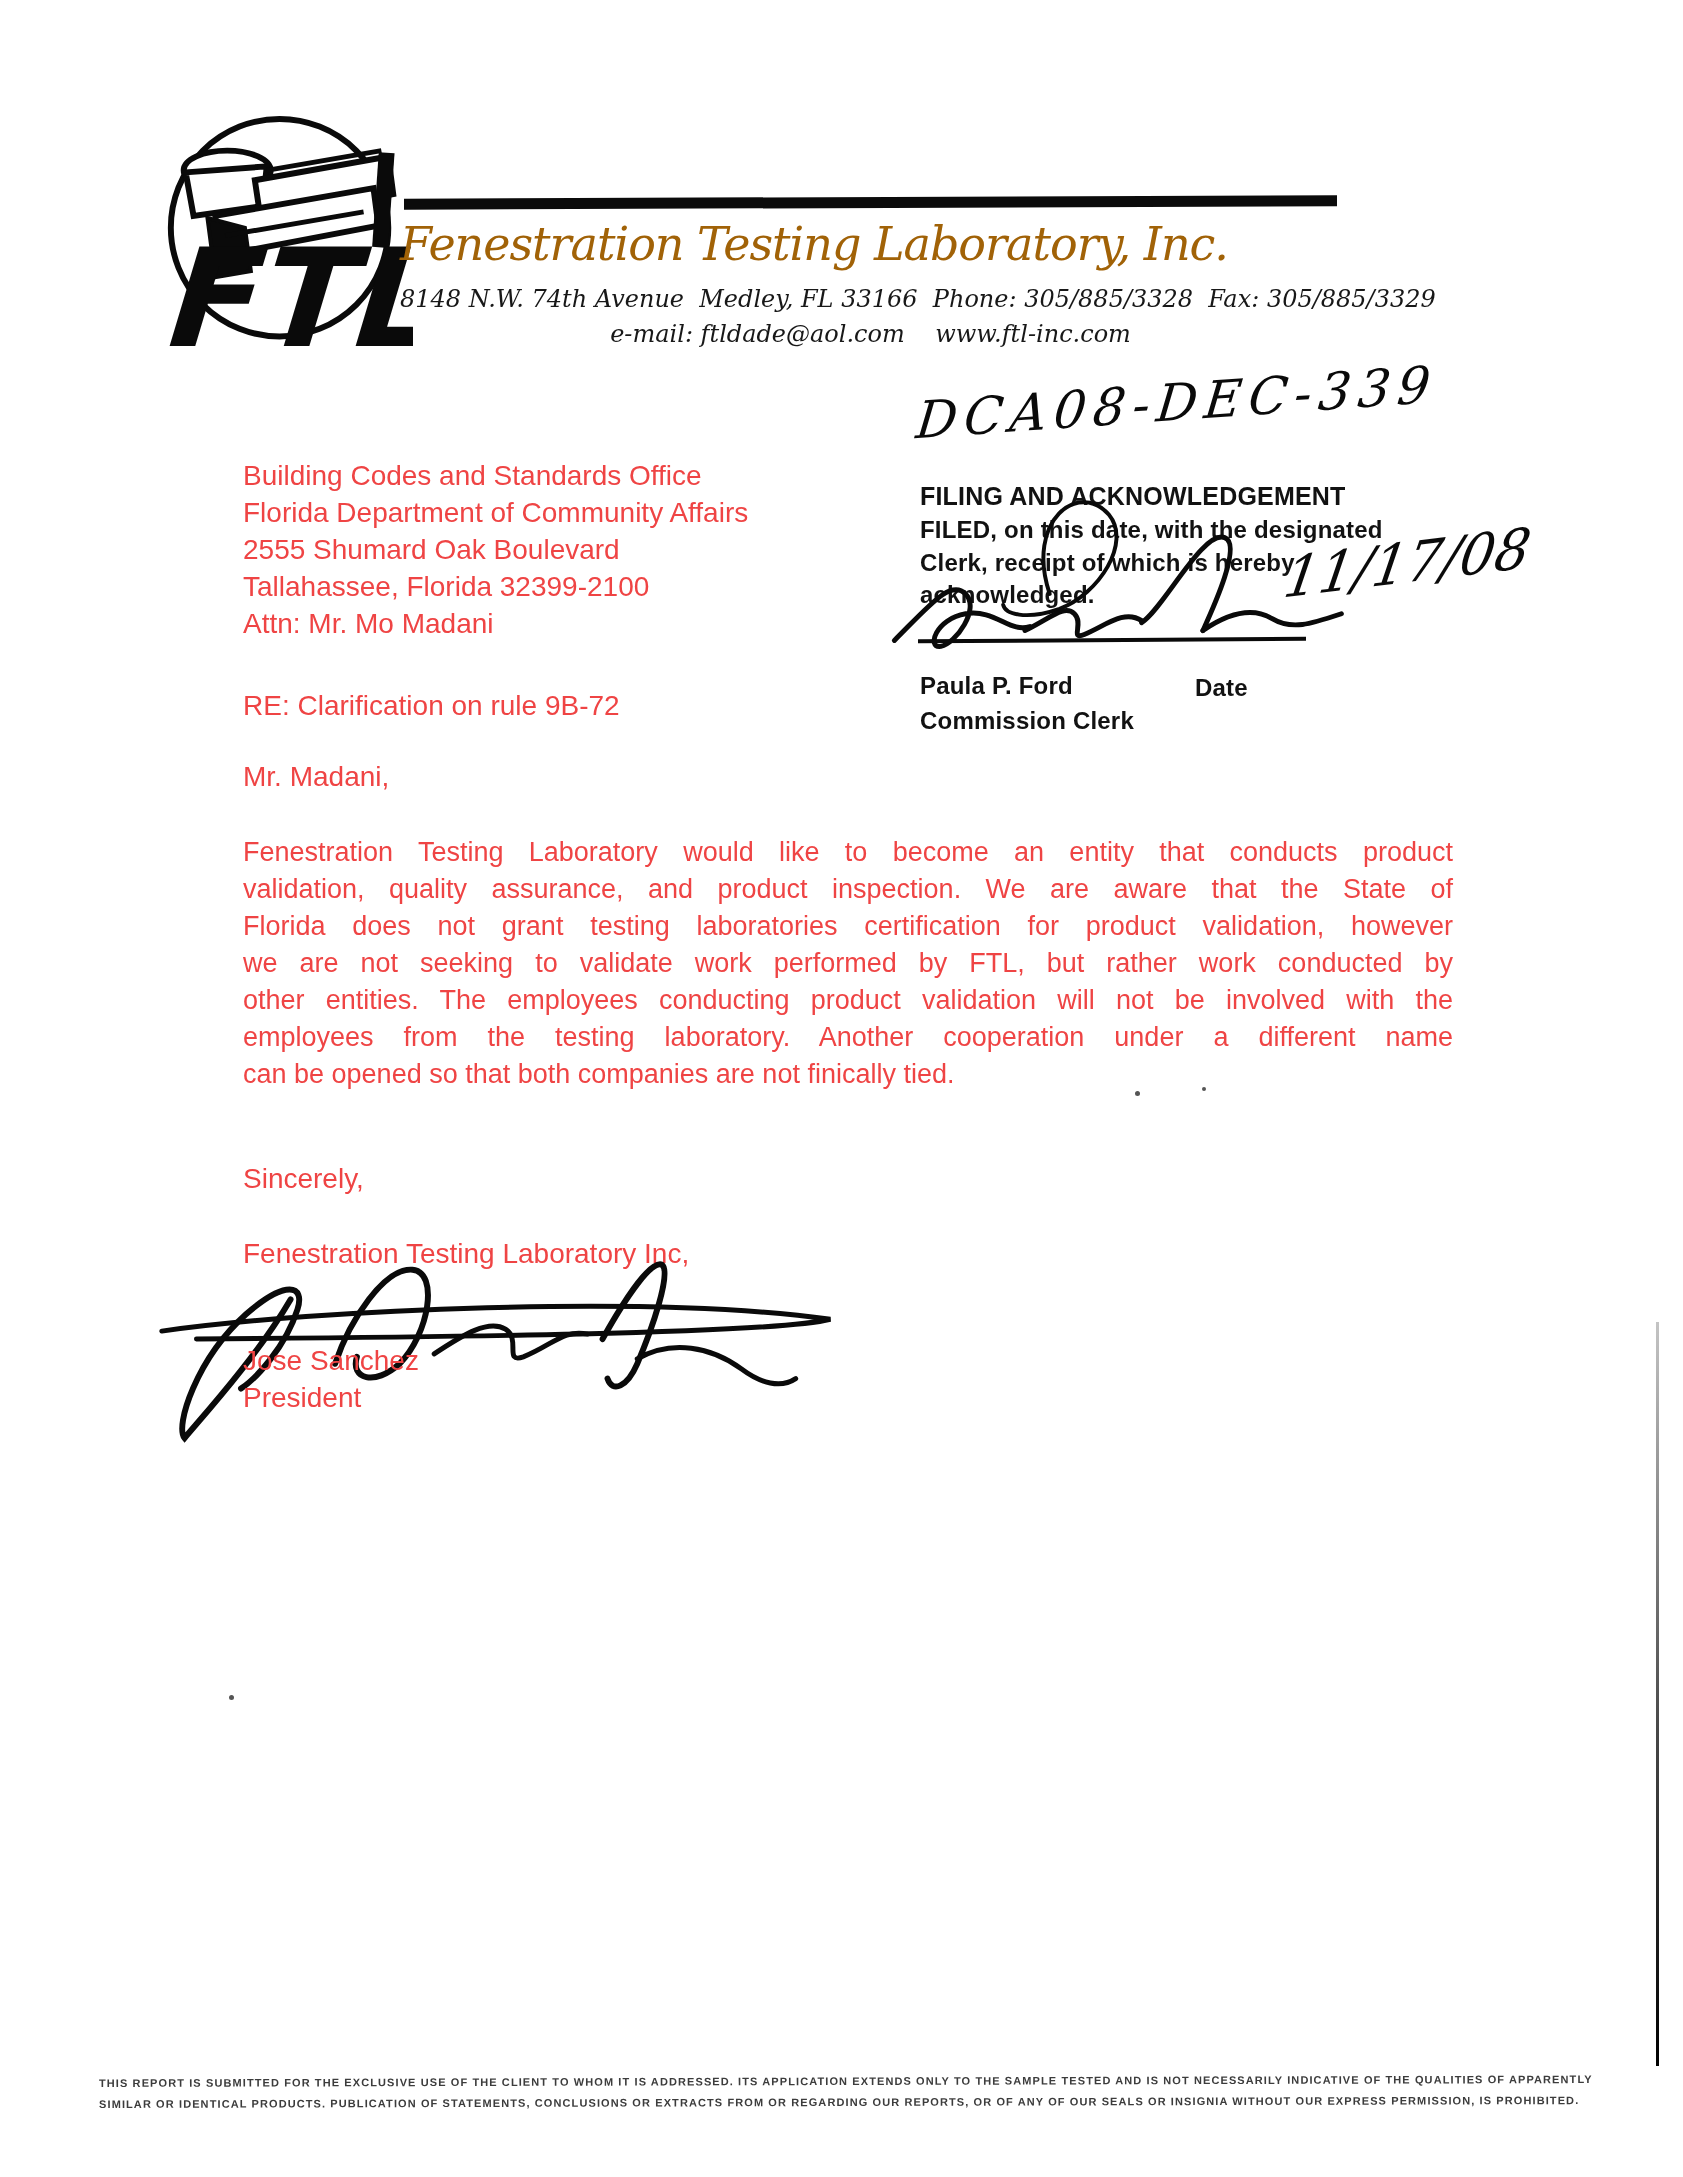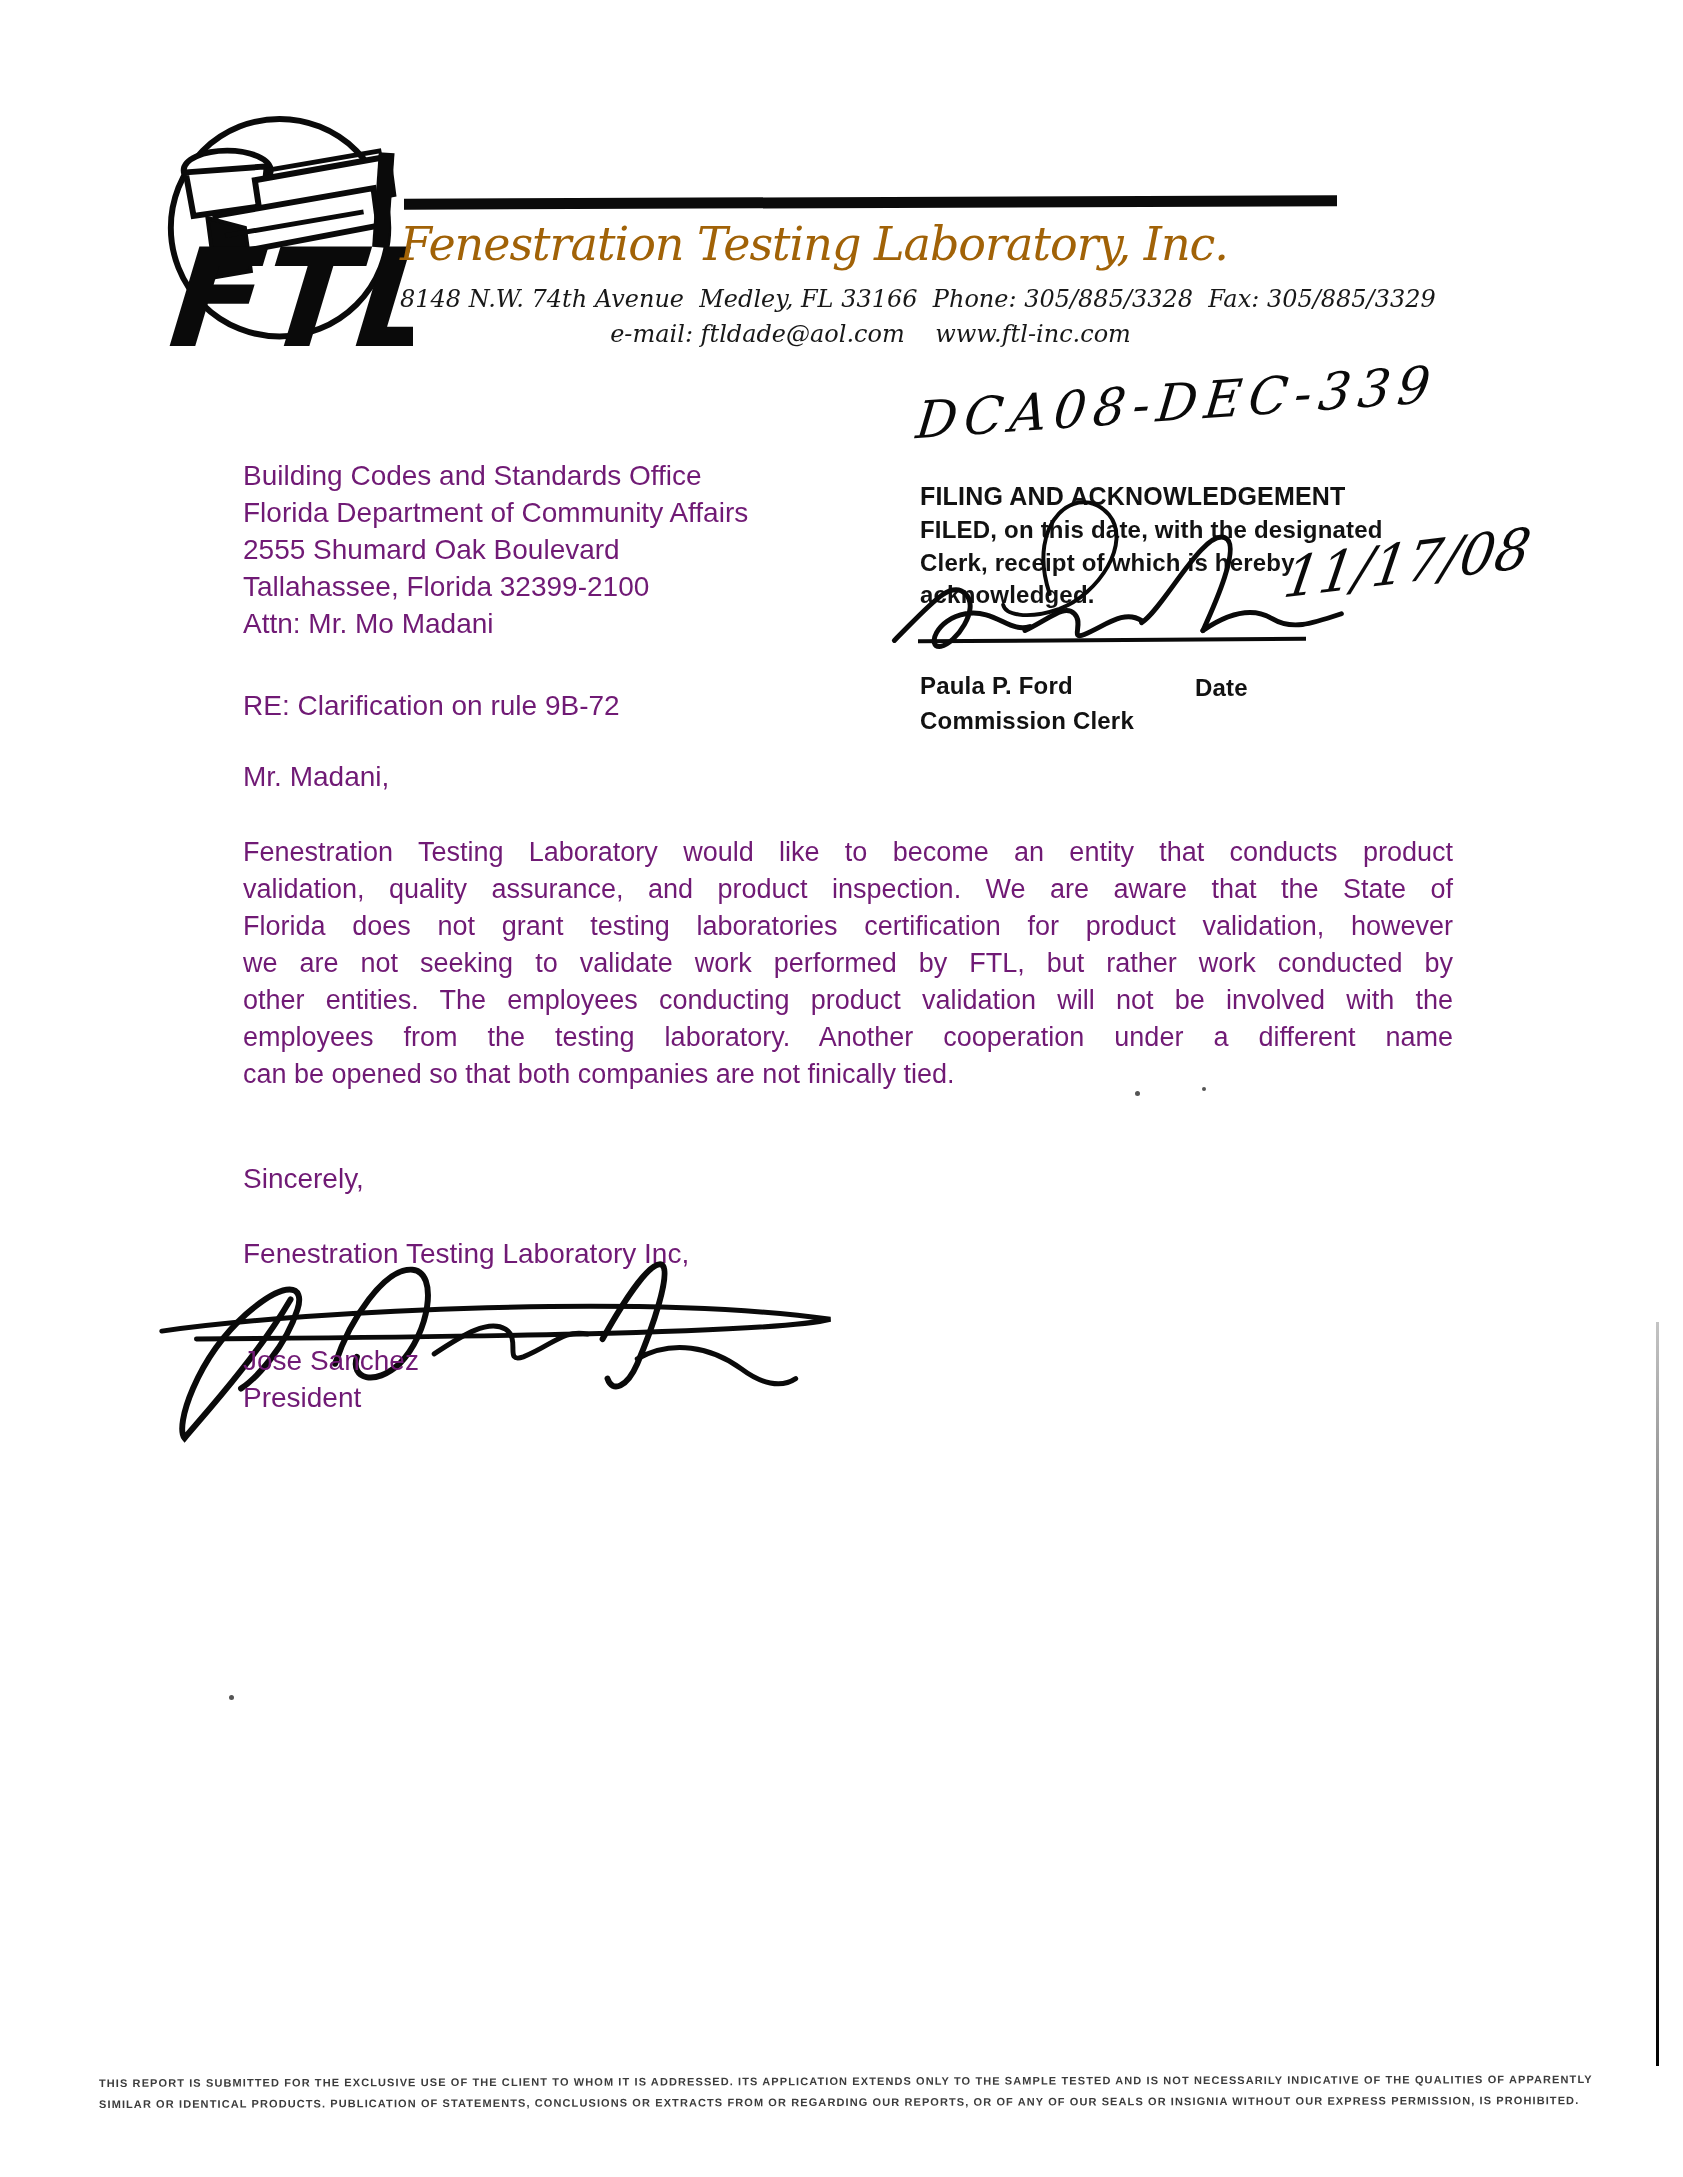--- a/index.html
+++ b/index.html
@@ -27,21 +27,21 @@
     position:absolute;left:400px;top:285px;width:941px;
     font-family:"DejaVu Serif",serif;font-style:italic;font-size:24px;
     white-space:nowrap;color:#181818;
   }
   .header-email{
     position:absolute;left:400px;top:320px;width:941px;text-align:center;
     font-family:"DejaVu Serif",serif;font-style:italic;font-size:24px;
     white-space:nowrap;color:#181818;
   }
   
-  .block{position:absolute;font-size:28px;line-height:37px;color:#701a75;}
+  .block{position:absolute;font-size:28px;line-height:37px;color:#ef4444;}
   #recipient{left:243px;top:457px;}
   #subject{left:243px;top:687px;}
   #salutation{left:243px;top:758px;}
   #body-par{left:243px;top:834px;width:1210px;font-size:27px;line-height:37px;}
   .body-line{white-space:normal;}
   .stretch{text-align:justify;text-align-last:justify;text-justify:inter-word;}
   #valediction{left:243px;top:1160px;}
   #closing-company{left:243px;top:1235px;}
   #signer-name{left:243px;top:1342px;}
   #signer-title{left:243px;top:1379px;}

